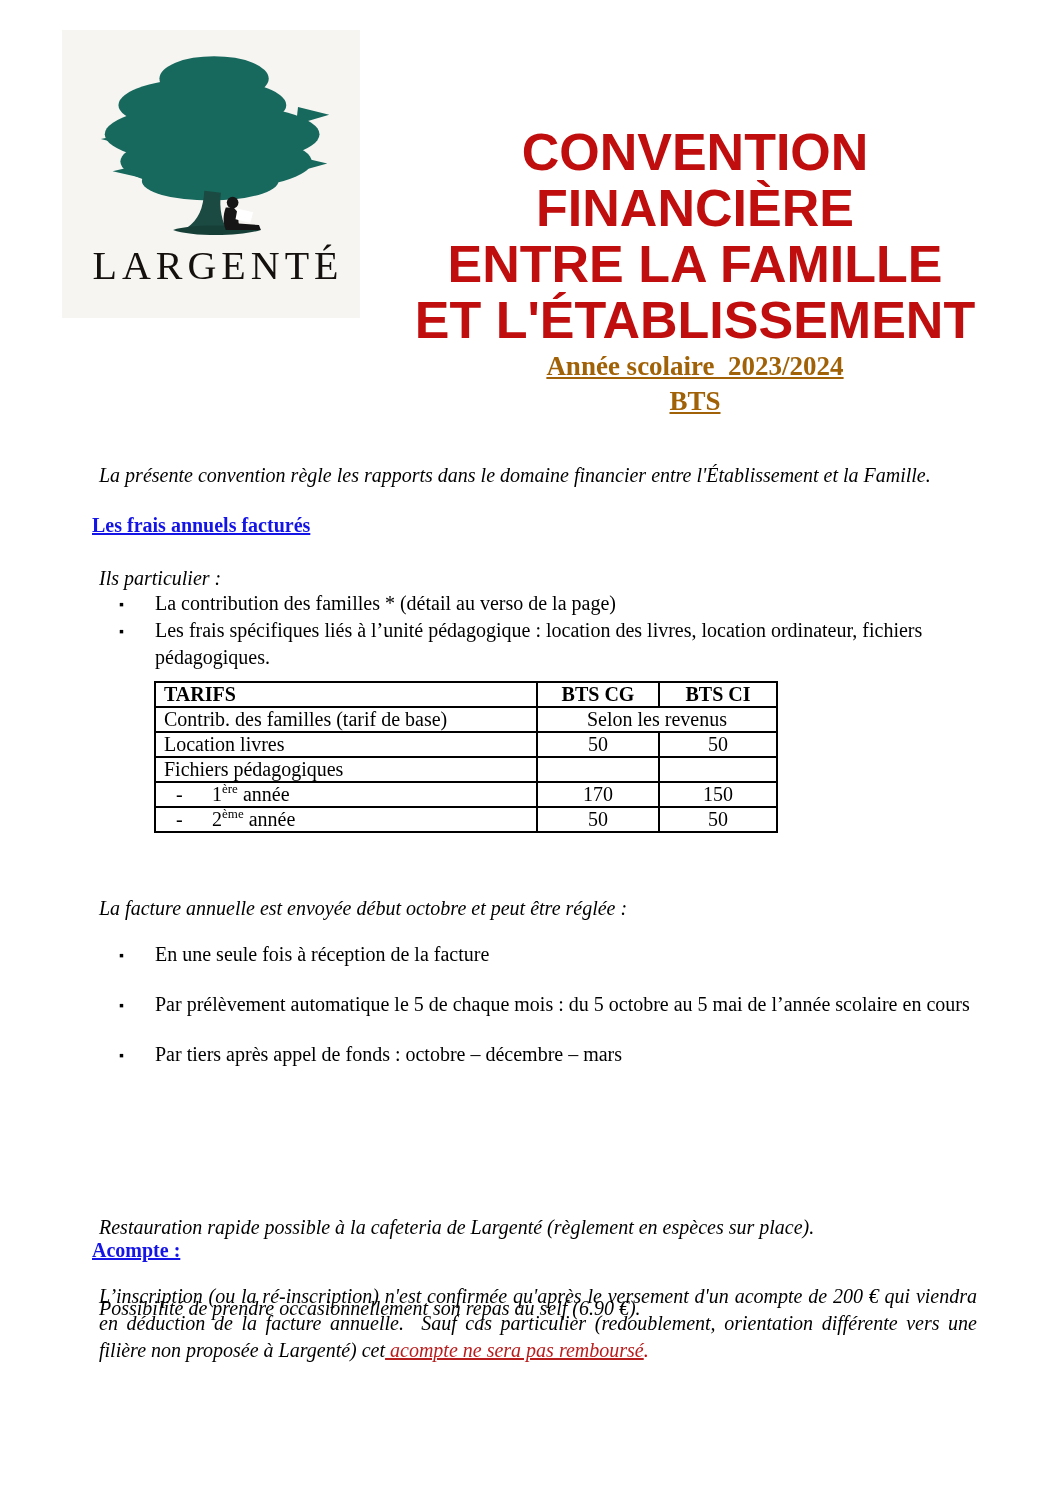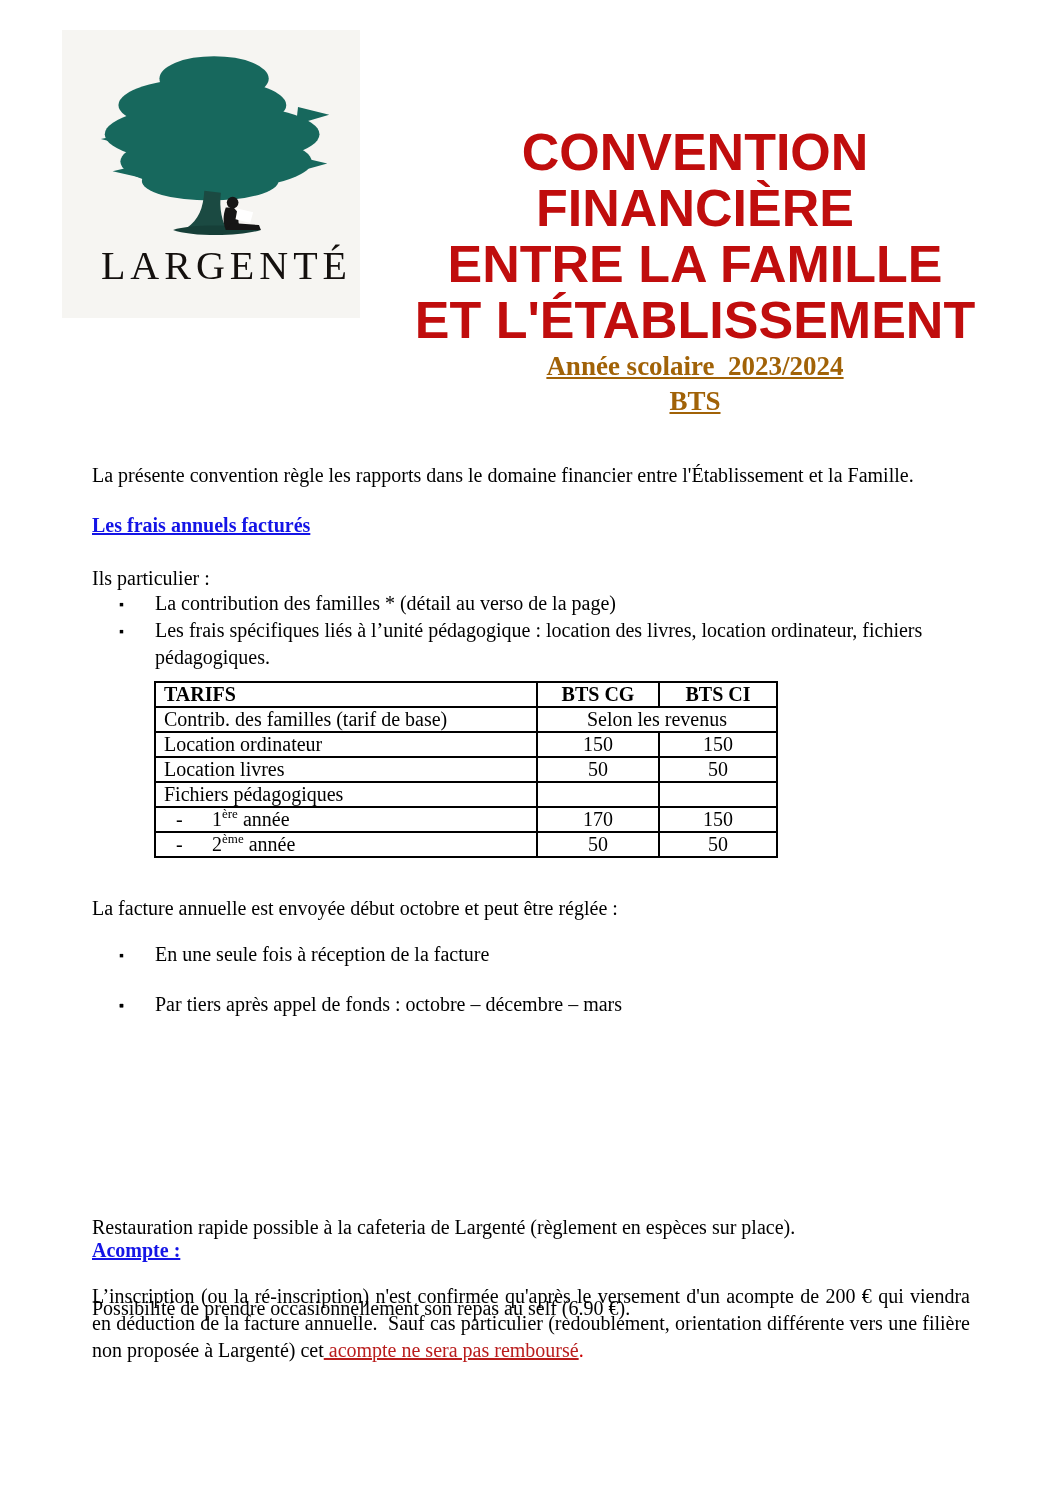--- a/index.html
+++ b/index.html
@@ -8,39 +8,39 @@
     position:relative; width:1058px; height:1497px; margin:0 auto;
     background:#ffffff; color:#000;
     font-family:"Liberation Serif", serif; font-size:20px; overflow:hidden;
   }
   .abs { position:absolute; }
 
   
   .logo-backdrop { left:62px; top:30px; width:298px; height:288px; background:#f6f5f2; }
   .tree-box { left:95px; top:46px; width:244px; height:196px; }
   .brand {
-    left:84px; top:242px; width:268px; text-align:right;
+    left:84px; top:242px; width:268px; text-align:center;
     font-family:"Liberation Serif", serif; font-size:40px; letter-spacing:5px;
     color:#14100e; white-space:pre;
   }
 
   
   .title {
     left:365px; top:124px; width:660px; text-align:center;
     font-family:"Liberation Sans", sans-serif; font-weight:bold;
     font-size:52px; line-height:56px; color:#c00d0d;
   }
   
   .subtitle {
     left:365px; top:349px; width:660px; text-align:center;
     font-weight:bold; font-size:27px; line-height:35px; color:#a16207;
   }
   .subtitle .u { text-decoration:underline; white-space:pre; }
 
-  .body-line { left:92px; width:880px; line-height:27px; white-space:pre-wrap; }
+  .body-line { left:99px; width:880px; line-height:27px; white-space:pre-wrap;font-style:italic; }
   .blue-heading {
     left:92px; width:880px; line-height:27px;
     color:#1414e6; font-weight:bold; text-decoration:underline;
   }
 
   ul.sq { left:155px; width:815px; list-style:none; line-height:27px; }
   ul.sq li { position:relative; }
   ul.sq .mark {
     position:absolute; left:-36px; top:1px; font-size:14px; color:#000;
   }
@@ -134,25 +134,20 @@
         <tr>
       <th>TARIFS</th>
       <th class="c">BTS CG</th>
       <th class="c">BTS CI</th>
     </tr>
     <tr>
       <td>Contrib. des familles (tarif de base)</td>
       <td class="c" colspan="2">Selon les revenus</td>
     </tr>
     <tr>
-      <td>Location ordinateur</td>
-      <td class="c">150</td>
-      <td class="c">150</td>
-    </tr>
-    <tr>
       <td>Location livres</td>
       <td class="c">50</td>
       <td class="c">50</td>
     </tr>
     <tr>
       <td>Fichiers pédagogiques</td>
       <td class="c"></td>
       <td class="c"></td>
     </tr>
     <tr>
@@ -164,21 +159,21 @@
       <td><span class="sub-dash">-</span><span>2</span><sup>ème</sup><span> année</span></td>
       <td class="c">50</td>
       <td class="c">50</td>
     </tr>
   </tbody>
     </table>
 
   <div class="abs body-line" style="top:895px">La facture annuelle est envoyée début octobre et peut être réglée :</div>
   <ul class="abs sq spaced" style="top:941px">
     <li><span class="mark">▪</span><span>En une seule fois à réception de la facture</span></li>
-    <li><span class="mark">▪</span></li>
+    <li><span class="mark">▪</span><span>Par prélèvement automatique le 5 de chaque mois : du 5 octobre au 5 mai de l’année scolaire en cours</span></li>
     <li><span class="mark">▪</span><span>Par tiers après appel de fonds : octobre – décembre – mars</span></li>
   </ul>
 
   <div class="abs body-line" style="top:1160px">
     <div>Restauration rapide possible à la cafeteria de Largenté (règlement en espèces sur place).</div>
     <div>Possibilité de prendre occasionnellement son repas au self (6.90 €).</div>
   </div>
 
   <div class="abs blue-heading" style="top:1237px"><span>Acompte :</span></div>
   <div class="abs body-line closing" style="top:1283px; width:878px"><span>L’inscription (ou la ré-inscription) n'est confirmée qu'après le versement d'un acompte de 200 € qui viendra en déduction de la facture annuelle.  Sauf cas particulier (redoublement, orientation différente vers une filière non proposée à Largenté) cet</span><span class="hl"> acompte ne sera pas remboursé</span><span class="hl-end">.</span></div>

